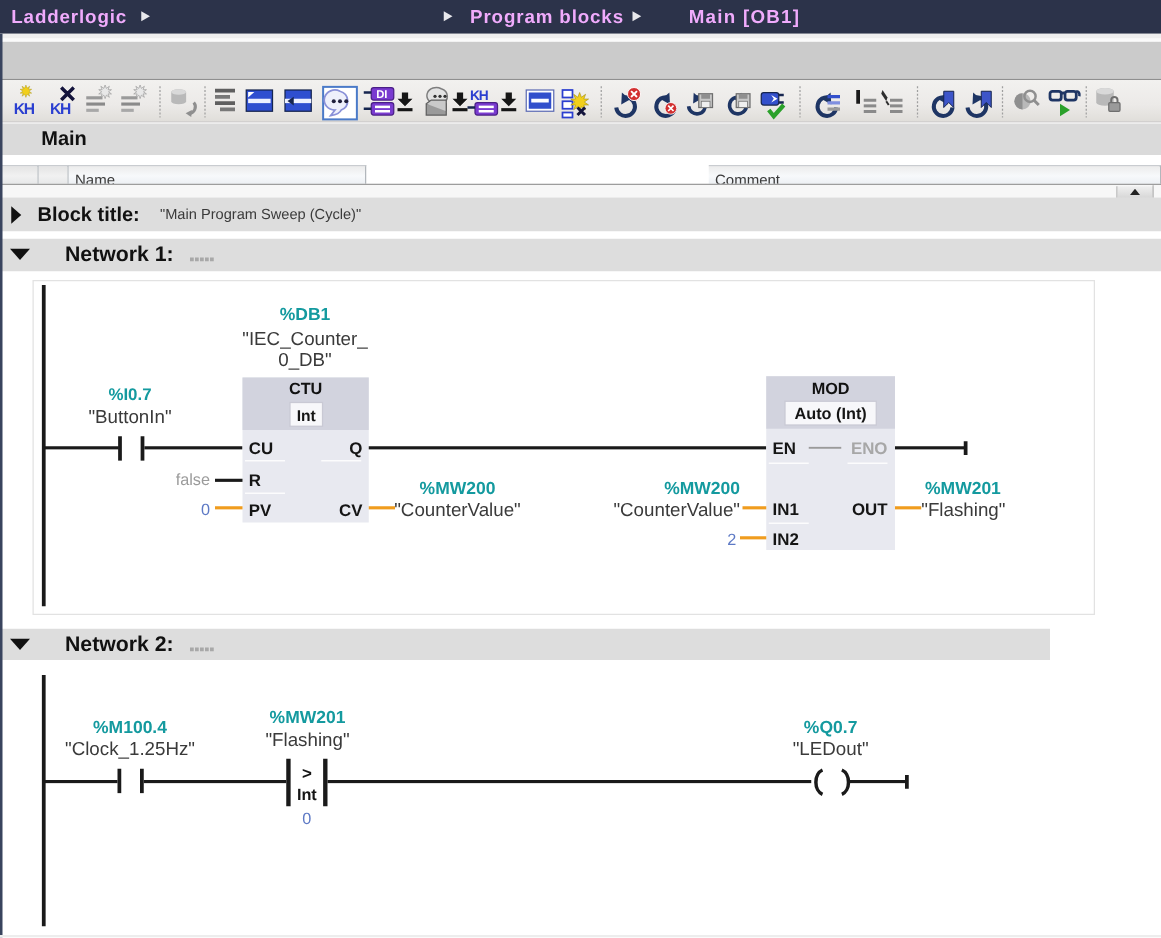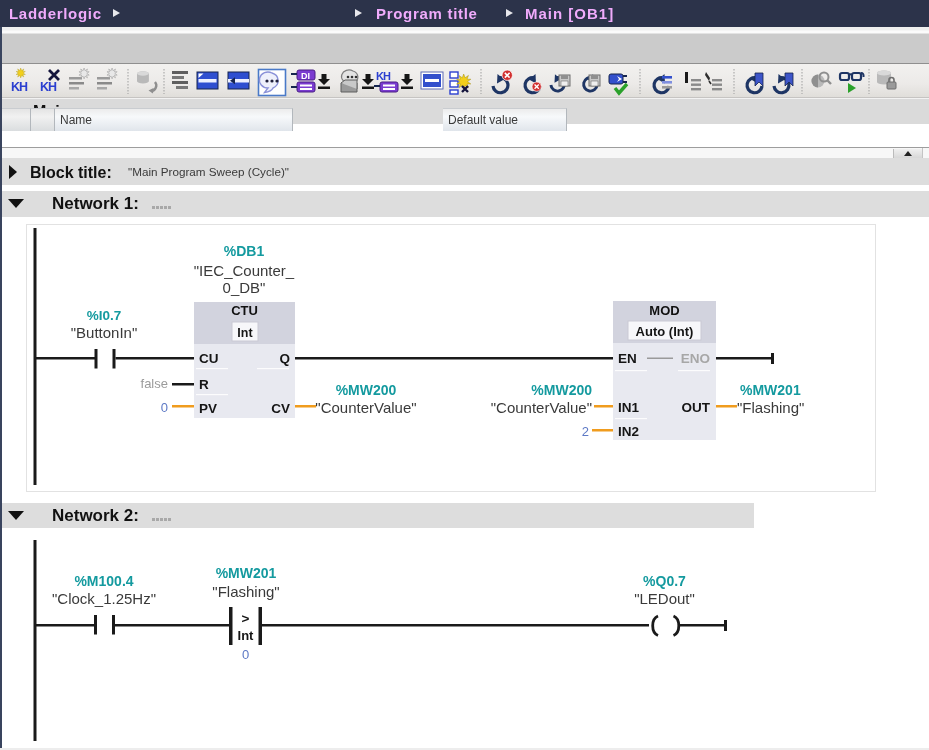--- a/index.html
+++ b/index.html
@@ -11,56 +11,56 @@
   .crumb span{position:absolute;top:5px;white-space:pre;}
   .sep{width:0;height:0;border-left:7px solid #e8e8ec;border-top:4.5px solid transparent;
        border-bottom:4.5px solid transparent;position:absolute;top:9px;}
   .grayband{left:0;top:27px;width:929px;height:36px;
       background:linear-gradient(#efefef 0,#efefef 3px,#fbfbfb 4px,#fbfbfb 6px,#cbcbcb 7px,#cbcbcb 100%);}
   .toolbar{left:0;top:63px;width:929px;height:35px;box-sizing:border-box;
            background:linear-gradient(#f2f1ef,#eceae8 60%,#e0deda);
            border-top:1.5px solid #8f8f8f;border-bottom:1px solid #c6c4c2;}
   .mainrow{left:0;top:98px;width:929px;height:26px;background:#dadada;border-top:1px solid #f2f2f2;box-sizing:border-box;}
   .mainrow b{position:absolute;left:33px;top:4px;font-size:16px;color:#111;}
-  .thead{left:0;top:108px;width:929px;height:23px;}
+  .thead{left:0;top:132px;width:929px;height:23px;}
   .thcell{position:absolute;top:0;height:23px;background:linear-gradient(#ececec,#f7f9fb 35%,#e0e5eb);
           border-right:1px solid #b2b7bc;border-top:1px solid #c9ccd0;box-sizing:border-box;
           font-size:12px;color:#3a3a3a;line-height:22px;padding-left:5px;white-space:pre;}
   .strip2{left:0;top:147px;width:929px;height:11px;background:#f7f7f7;
           border-top:1px solid #9d9d9d;box-sizing:border-box;}
   .upbtn{position:absolute;left:893px;top:1px;width:28px;height:10px;background:linear-gradient(#f0f0f0,#d5d5d5);
          border-left:1px solid #bbb;border-right:1px solid #bbb;}
   .upbtn:after{content:"";position:absolute;left:10px;top:2px;width:0;height:0;
          border-left:4px solid transparent;border-right:4px solid transparent;border-bottom:5px solid #222;}
   .btrow{left:0;top:158px;width:929px;height:27px;background:#dddddd;}
   .n1row{left:0;top:191px;width:929px;height:26px;background:#dddddd;padding-left:44px;}
-  .n2row{left:0;top:503px;width:754px;height:25px;background:#dddddd;}
+  .n2row{left:0;top:503px;width:840px;height:25px;background:#dddddd;}
   .tri-r{width:0;height:0;border-top:7.5px solid transparent;border-bottom:7.5px solid transparent;
          border-left:8.5px solid #111;position:absolute;}
   .tri-d{width:0;height:0;border-left:8px solid transparent;border-right:8px solid transparent;
          border-top:9.5px solid #111;position:absolute;}
   .rowlbl{position:absolute;font-size:16px;font-weight:bold;color:#111;white-space:pre;}
   .netlbl{position:absolute;font-size:17px;font-weight:bold;color:#111;white-space:pre;}
   .rowsub{position:absolute;font-size:11.7px;color:#3a3a3a;white-space:pre;}
   .dots{position:absolute;width:2.5px;height:2.5px;background:#a8a8a8;
         box-shadow:4px 0 #a8a8a8,8px 0 #a8a8a8,12px 0 #a8a8a8,16px 0 #a8a8a8;}
   .canvas1{left:26px;top:224px;width:850px;height:268px;border:1px solid #e2e2e2;box-sizing:border-box;}
   .leftedge{left:0;top:27px;width:2px;height:723px;background:#39445e;}
   .botband{left:0;top:748px;width:929px;height:2px;background:#ededed;}
 </style>
 </head>
 <body>
 
   <div class="abs crumb">
     <span style="left:9px">Ladderlogic</span>
     <i class="sep" style="left:113px"></i>
     <i class="sep" style="left:355px"></i>
-    <span style="left:376px">Program title</span>
+    <span style="left:376px">Program blocks</span>
     <i class="sep" style="left:506px"></i>
-    <span style="left:525px;letter-spacing:1px">Main [OB1]</span>
+    <span style="left:551px;letter-spacing:1px">Main [OB1]</span>
   </div>
   <div class="abs grayband"></div>
   <div class="abs toolbar" id="toolbar">
   <svg width="929" height="34" font-family="&quot;Liberation Sans&quot;,sans-serif">
     <defs>
       <g id="kh">
           <text x="0" y="16" font-size="13" font-weight="bold" fill="#2b3fd0" letter-spacing="-1">KH</text>
         </g>
       <g id="star8">
         <path d="M6 0 L7.5 4 L11 1.5 L9.5 5.5 L13.5 5.5 L10 8 L13.5 10.5 L9.5 10.5 L11 14.5 L7.5 12 L6 16 L4.5 12 L1 14.5 L2.5 10.5 L-1.5 10.5 L2 8 L-1.5 5.5 L2.5 5.5 L1 1.5 L4.5 4 Z" fill="#f2cf1b" stroke="#a08c10" stroke-width="0.5"></path>
@@ -294,21 +294,21 @@
     </g>
   </svg>
   </div>
   <div class="abs mainrow">
     <b>Main</b>
   </div>
   <div class="abs thead">
     <div class="thcell" style="left:0;width:31px;background:linear-gradient(#e4e4e4,#f1f1f1 35%,#dadddf)"></div>
     <div class="thcell" style="left:31px;width:24px;background:linear-gradient(#e4e4e4,#f1f1f1 35%,#dadddf)"></div>
     <div class="thcell" style="left:55px;width:238px">Name</div>
-    <div class="thcell" style="left:443px;width:124px">Default value</div>
+    <div class="thcell" style="left:567px;width:362px">Comment</div>
   </div>
   <div class="abs strip2">
     <div class="upbtn"></div>
     <div style="position:absolute;left:922px;top:0;width:1px;height:10px;background:#c4c4c4"></div>
   </div>
 
   <div class="abs btrow">
     <i class="tri-r" style="left:9px;top:7px"></i>
     <span class="rowlbl" style="left:30px;top:6px">Block title:</span>
     <span class="rowsub" style="left:128px;top:7px">"Main Program Sweep (Cycle)"</span>

